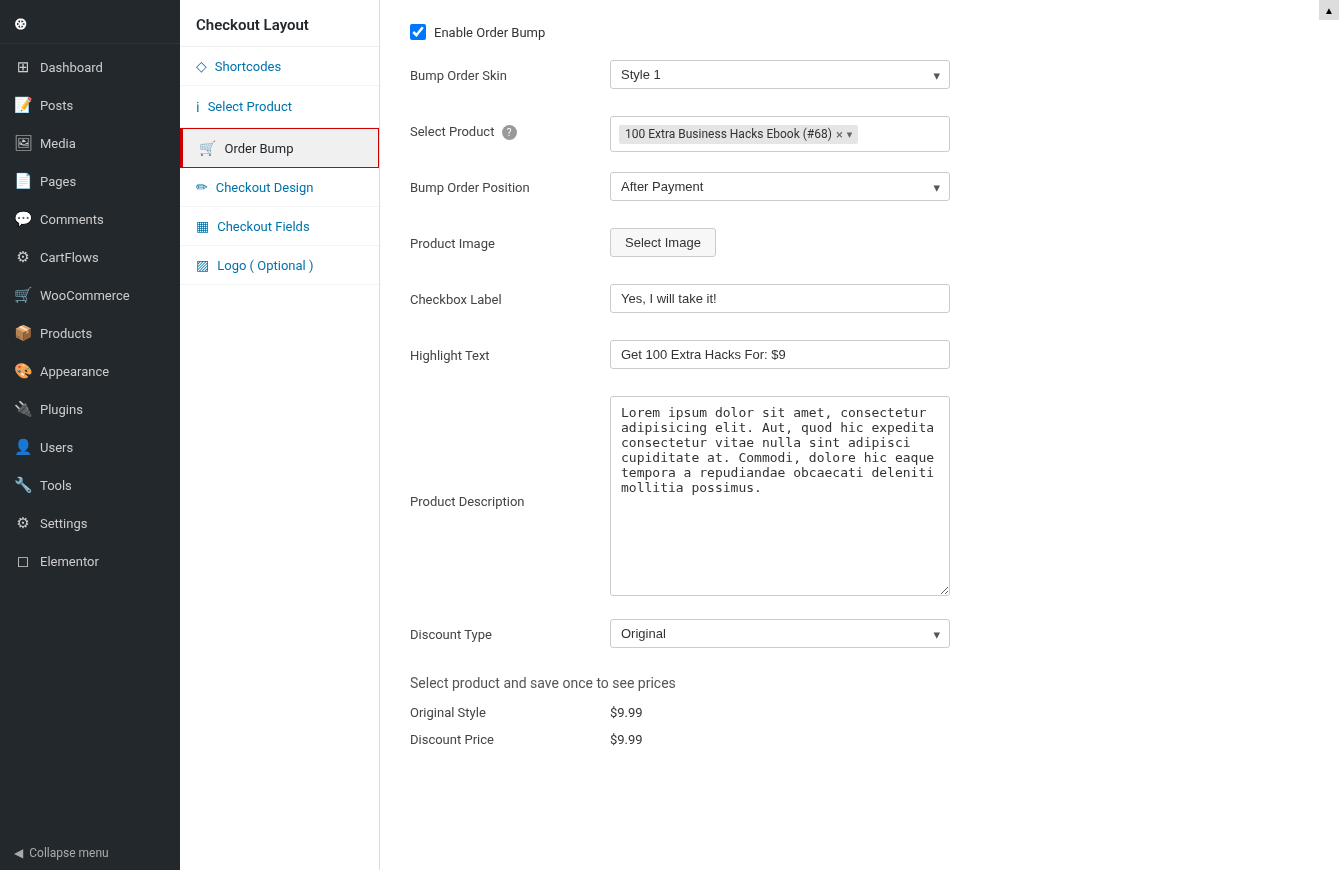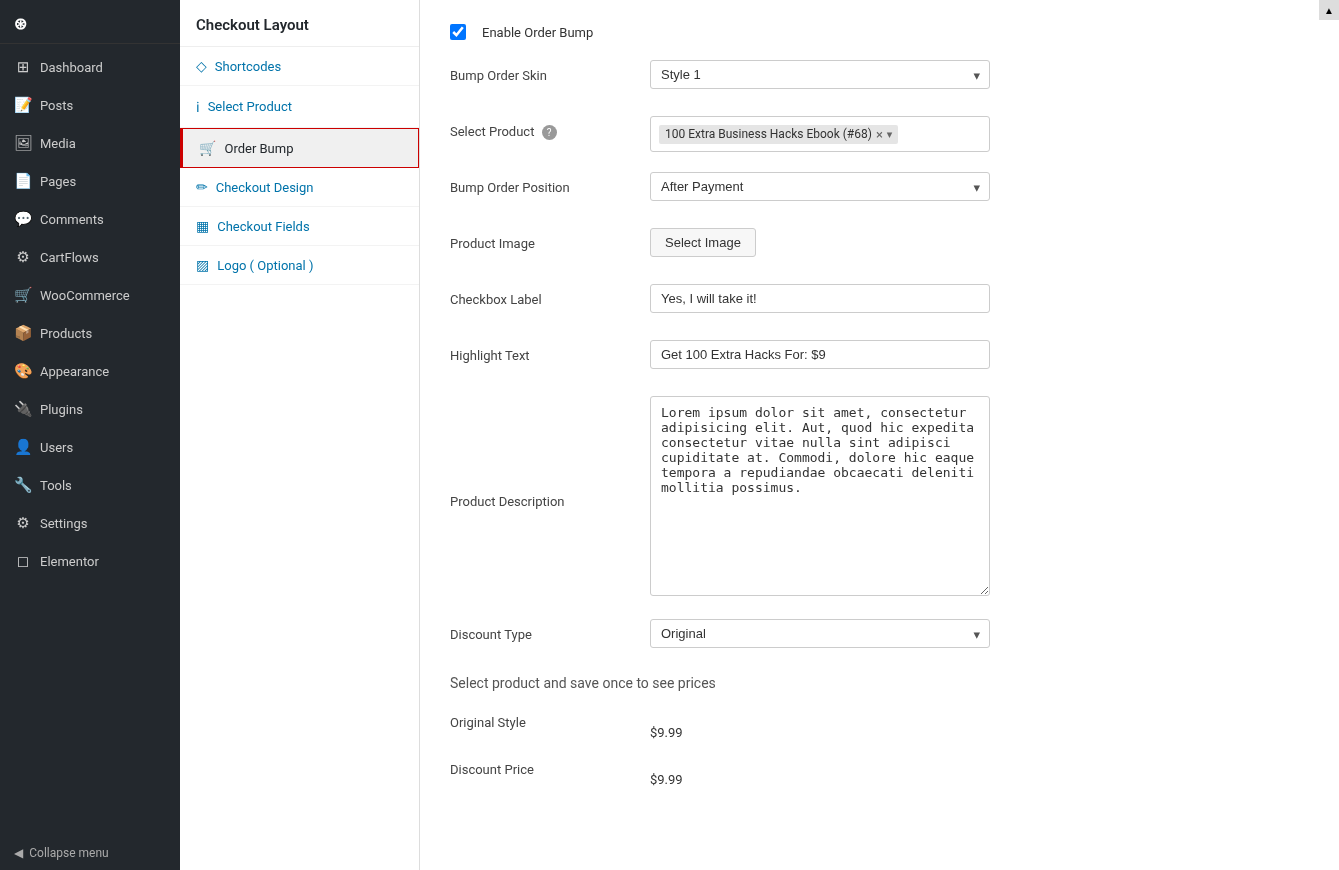--- a/index.html
+++ b/index.html
@@ -58,21 +58,21 @@
 
     
     .content-wrapper {
       display: flex;
       flex: 1;
       overflow: hidden;
     }
 
     
     .sub-sidebar {
-      width: 240px;
+      width: 200px;
       background: #fff;
       border-right: 1px solid #ddd;
       padding: 0;
       flex-shrink: 0;
     }
     .sub-sidebar-title {
       font-size: 15px;
       font-weight: 600;
       color: #23282d;
       padding: 16px 16px 12px;
@@ -156,21 +156,21 @@
       top: 50%;
       transform: translateY(-50%);
       pointer-events: none;
       color: #555;
     }
     .select-wrapper select { padding-right: 23px; }
 
     .enable-bump-row {
       display: flex;
       align-items: center;
-      gap: 16px;
+      gap: 8px;
       margin-bottom: 20px;
     }
     .enable-bump-row input[type="checkbox"] { width: 16px; height: 16px; }
     .enable-bump-row label { font-size: 13px; color: #333; }
 
     .btn-select-image {
       padding: 6px 14px;
       background: #f7f7f7;
       border: 1px solid #ccc;
       border-radius: 3px;
@@ -222,21 +222,20 @@
     }
     .price-label {
       width: 200px;
       flex-shrink: 0;
       color: #444;
       font-size: 13px;
     }
     .price-value {
       font-size: 13px;
       color: #333;
-      margin-top: 20px;
     }
     .info-text {
       font-size: 14px;
       color: #555;
       margin-bottom: 14px;
     }
 
     .scroll-up-arrow {
       position: absolute;
       top: 0;

